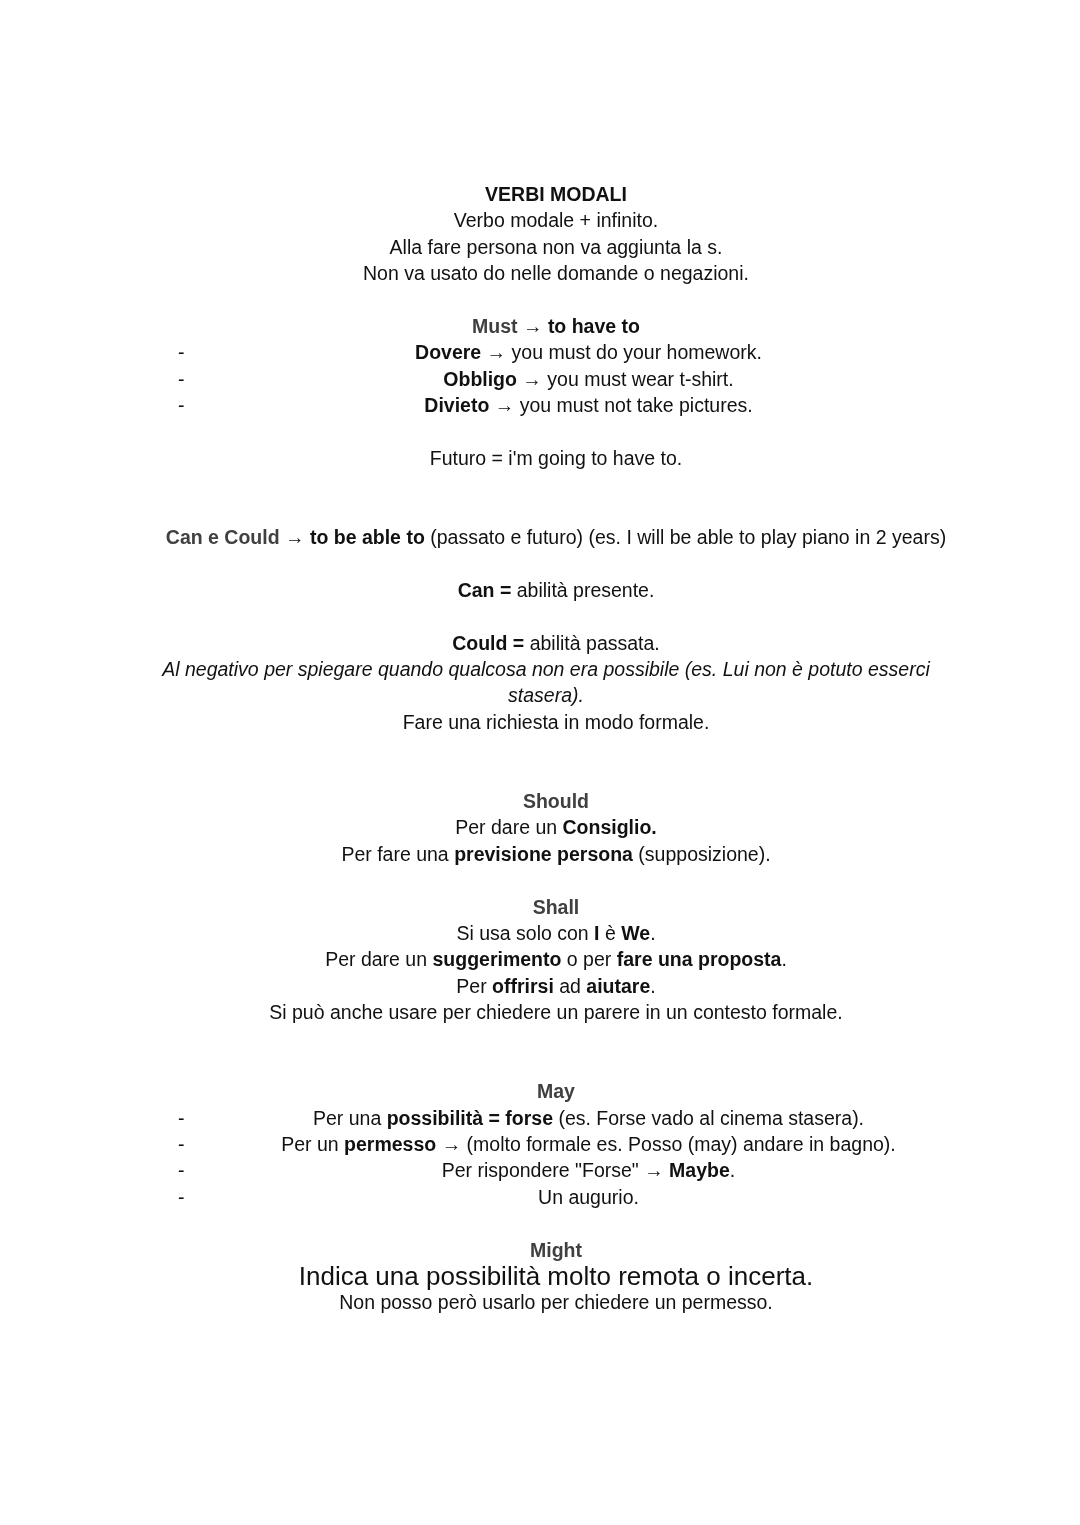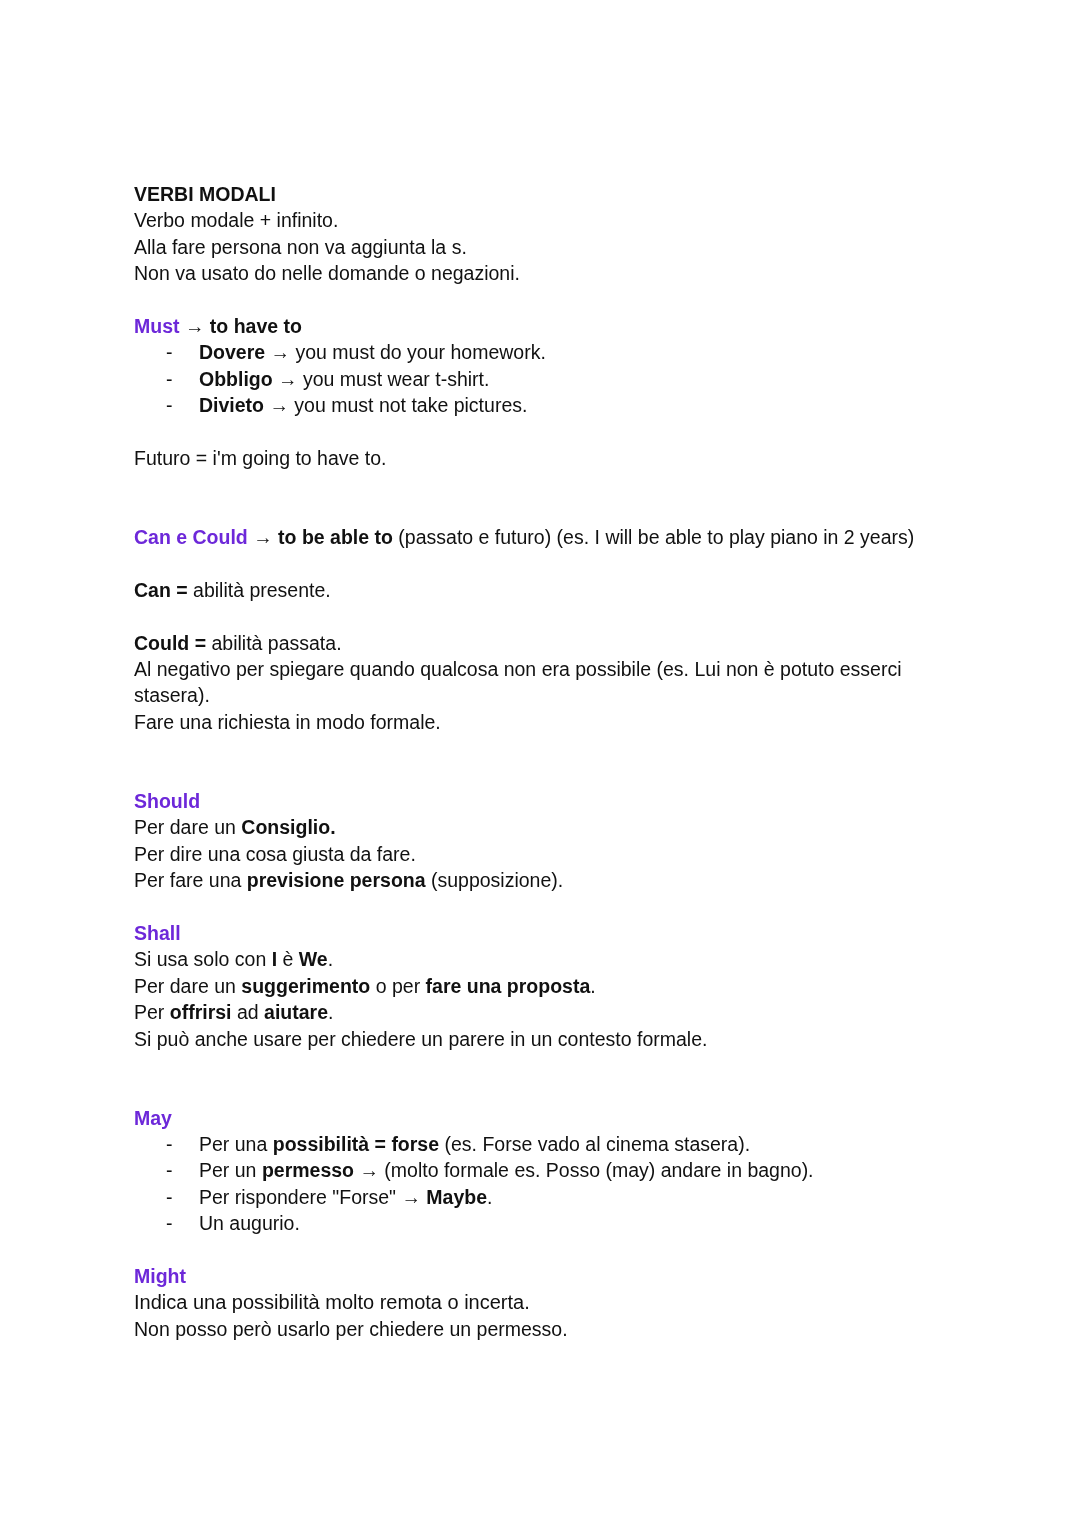--- a/index.html
+++ b/index.html
@@ -11,42 +11,43 @@
       width: 1080px;
       height: 1525px;
       position: relative;
       overflow: hidden;
       font-family: "Liberation Sans", sans-serif;
       color: #111111;
       font-size: 19.5px;
     }
     .page {
       position: absolute;
-      left: 134px;
+      left: 146px;
       top: 181px;
       width: 820px;
+      text-align: center;
     }
     .line {
       height: 26.4px;
       line-height: 26.4px;
       white-space: nowrap;
     }
     .blank { height: 26.4px; }
     .b { font-weight: bold; }
-    .red { color: #6d28d9; font-weight: bold; }
+    .red { color: #404040; font-weight: bold; }
     .bullet {
       position: relative;
       padding-left: 65px;
     }
     .bullet .dash {
       position: absolute;
       left: 32px;
     }
     .wrap { white-space: normal; }
-    .big { font-size: 20px; }
+    .big { font-size: 26px; }
   </style>
 </head>
 <body>
 
 <div class="page">
 
   <div class="line b">VERBI MODALI</div>
   <div class="line">Verbo modale + infinito.</div>
   <div class="line">Alla fare persona non va aggiunta la s.</div>
   <div class="line">Non va usato do nelle domande o negazioni.</div>
@@ -73,30 +74,29 @@
     <span class="red">Can e Could</span><span> → </span><span class="b">to be able to</span><span> (passato e futuro) (es. I will be able to play piano in 2 years)</span>
   </div>
   <div class="blank"></div>
   <div class="line">
     <span class="b">Can =</span><span> abilità presente.</span>
   </div>
   <div class="blank"></div>
   <div class="line">
     <span class="b">Could =</span><span> abilità passata.</span>
   </div>
-  <div class="line wrap" style="height:auto; width:800px;">Al negativo per spiegare quando qualcosa non era possibile (es. Lui non è potuto esserci stasera).</div>
+  <div class="line wrap" style="height:auto; width:800px;font-style:italic;">Al negativo per spiegare quando qualcosa non era possibile (es. Lui non è potuto esserci stasera).</div>
   <div class="line">Fare una richiesta in modo formale.</div>
   <div class="blank"></div>
   <div class="blank"></div>
 
   <div class="line red">Should</div>
   <div class="line">
     <span>Per dare un </span><span class="b">Consiglio.</span>
   </div>
-  <div class="line">Per dire una cosa giusta da fare.</div>
   <div class="line">
     <span>Per fare una </span><span class="b">previsione persona</span><span> (supposizione).</span>
   </div>
   <div class="blank"></div>
 
   <div class="line red">Shall</div>
   <div class="line">
     <span>Si usa solo con </span><span class="b">I</span><span> è </span><span class="b">We</span><span>.</span>
   </div>
   <div class="line">

